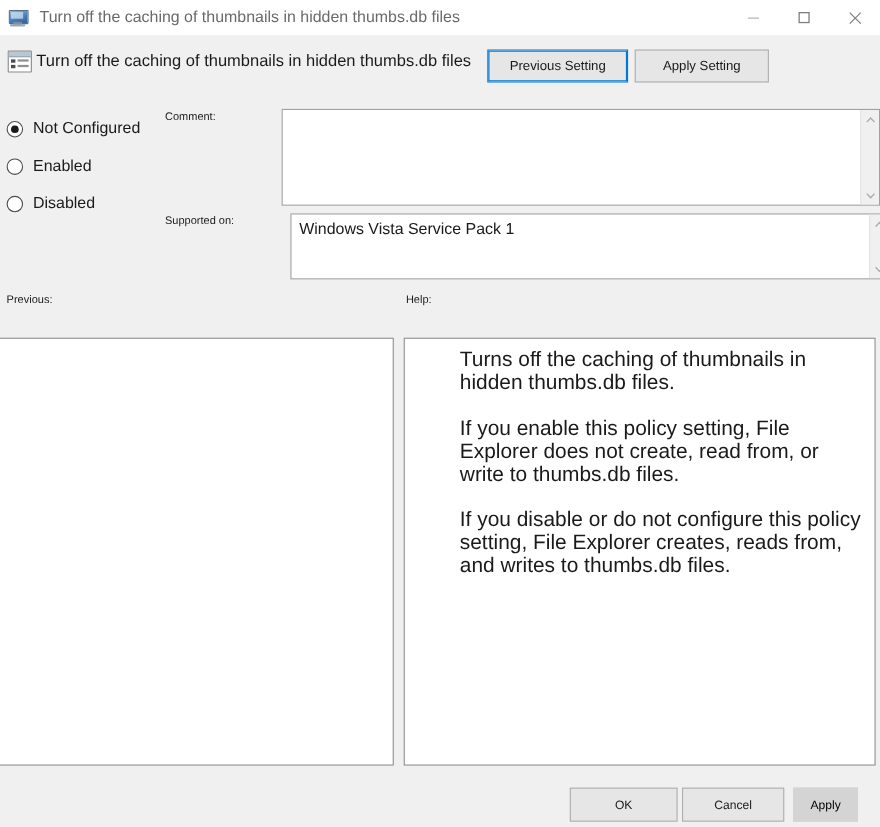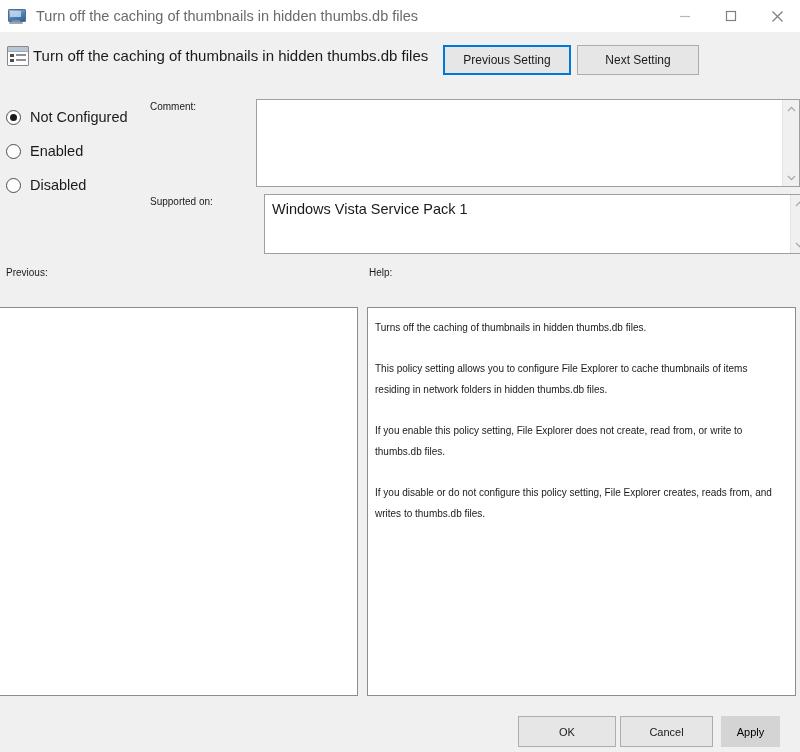--- a/index.html
+++ b/index.html
@@ -246,23 +246,24 @@
   #options-panel {
     left: -1px; top: 307px;
     width: 359px; height: 389px;
   }
   #help-panel {
     left: 367px; top: 307px;
     width: 429px; height: 389px;
   }
   #help-panel .help-body {
     padding: 9px 11px 0 7px;
-    font-size: 10px;
+    font-size: 19px;
     line-height: 21px;
     color: #1a1a1a;
+    margin-left: 43px;
   }
   #help-panel .help-body p {
     margin: 0 0 20px 0;
   }
   #help-panel .help-body p:last-child { margin-bottom: 0; }
 
   
   .dlg-btn {
     position: absolute;
     top: 716px;
@@ -318,21 +319,21 @@
 <div class="header-row">
   <div class="policy-icon">
     <div class="bar-top"></div>
     <div class="dot" style="top:7px"></div>
     <div class="dot" style="top:12px"></div>
     <div class="ln" style="top:7px"></div>
     <div class="ln" style="top:12px"></div>
   </div>
   <div class="policy-title">Turn off the caching of thumbnails in hidden thumbs.db files</div>
   <button class="nav-btn" id="prev-setting">Previous Setting</button>
-  <button class="nav-btn" id="next-setting">Next Setting</button>
+  <button class="nav-btn" id="next-setting">Apply Setting</button>
 </div>
 
 <div class="radio-group">
   <div class="radio-row">
     <span class="radio-mark checked"></span>
     <span class="radio-label">Not Configured</span>
   </div>
   <div class="radio-row">
     <span class="radio-mark"></span>
     <span class="radio-label">Enabled</span>
@@ -380,21 +381,20 @@
 <div class="field-label" id="options-label">Previous:</div>
 <div class="field-label" id="help-label">Help:</div>
 
 <div class="panel" id="options-panel">
   <div></div>
 </div>
 
 <div class="panel" id="help-panel">
   <div class="help-body">
     <p>Turns off the caching of thumbnails in hidden thumbs.db files.</p>
-    <p>This policy setting allows you to configure File Explorer to cache thumbnails of items residing in network folders in hidden thumbs.db files.</p>
     <p>If you enable this policy setting, File Explorer does not create, read from, or write to thumbs.db files.</p>
     <p>If you disable or do not configure this policy setting, File Explorer creates, reads from, and writes to thumbs.db files.</p>
   </div>
 </div>
 
 <button class="dlg-btn" id="ok-button">OK</button>
 <button class="dlg-btn" id="cancel-button">Cancel</button>
 <button class="dlg-btn" id="apply-button" disabled="">Apply</button>
 
 </body></html>

